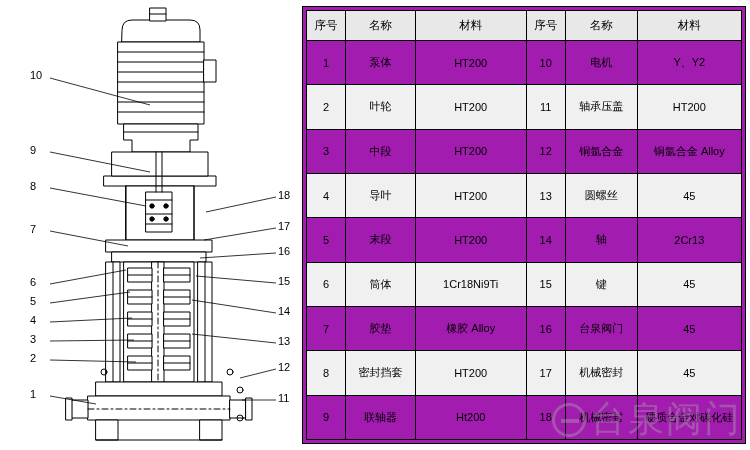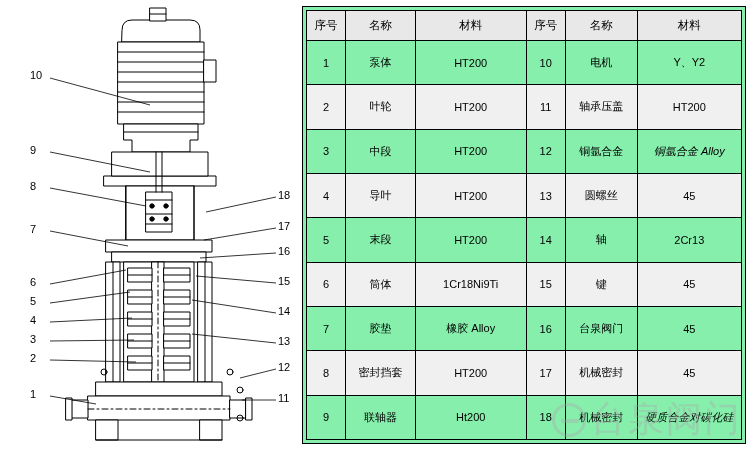--- a/index.html
+++ b/index.html
@@ -31,21 +31,21 @@
     font-family: "Liberation Sans", sans-serif;
     line-height: 1;
   }
 
   
   #table-wrap {
     position: absolute;
     left: 302px; top: 6px;
     width: 444px; height: 438px;
     border: 1px solid #000;
-    background: #86efac;
+    background: #a21caf;
     padding: 3px;
   }
   table.parts {
     width: 100%; height: 100%;
     border-collapse: collapse;
     table-layout: fixed;
   }
   table.parts td {
     border: 1px solid #000;
     text-align: center;
@@ -64,21 +64,21 @@
     height: 30px;
   }
   table.parts tr.alt td { background: #f0f0f0; }
   td.c-no  { width: 36px; }
   td.c-nm  { width: 64px; }
   td.c-mt  { width: 102px; }
   td.c-no2 { width: 36px; }
   td.c-nm2 { width: 66px; }
   td.c-mt2 { width: 96px; }
   td.small { font-size: 9.5px; }
-  td.xsmall { font-size: 8.5px; font-style: italic; }
+  td.xsmall { font-size: 8.5px; }
 
   
   #watermark {
     position: absolute;
     right: 8px; bottom: 6px;
     font-size: 36px;
     color: rgba(170,170,170,0.40);
     font-family: "Liberation Sans", sans-serif;
     letter-spacing: 2px;
     pointer-events: none;

